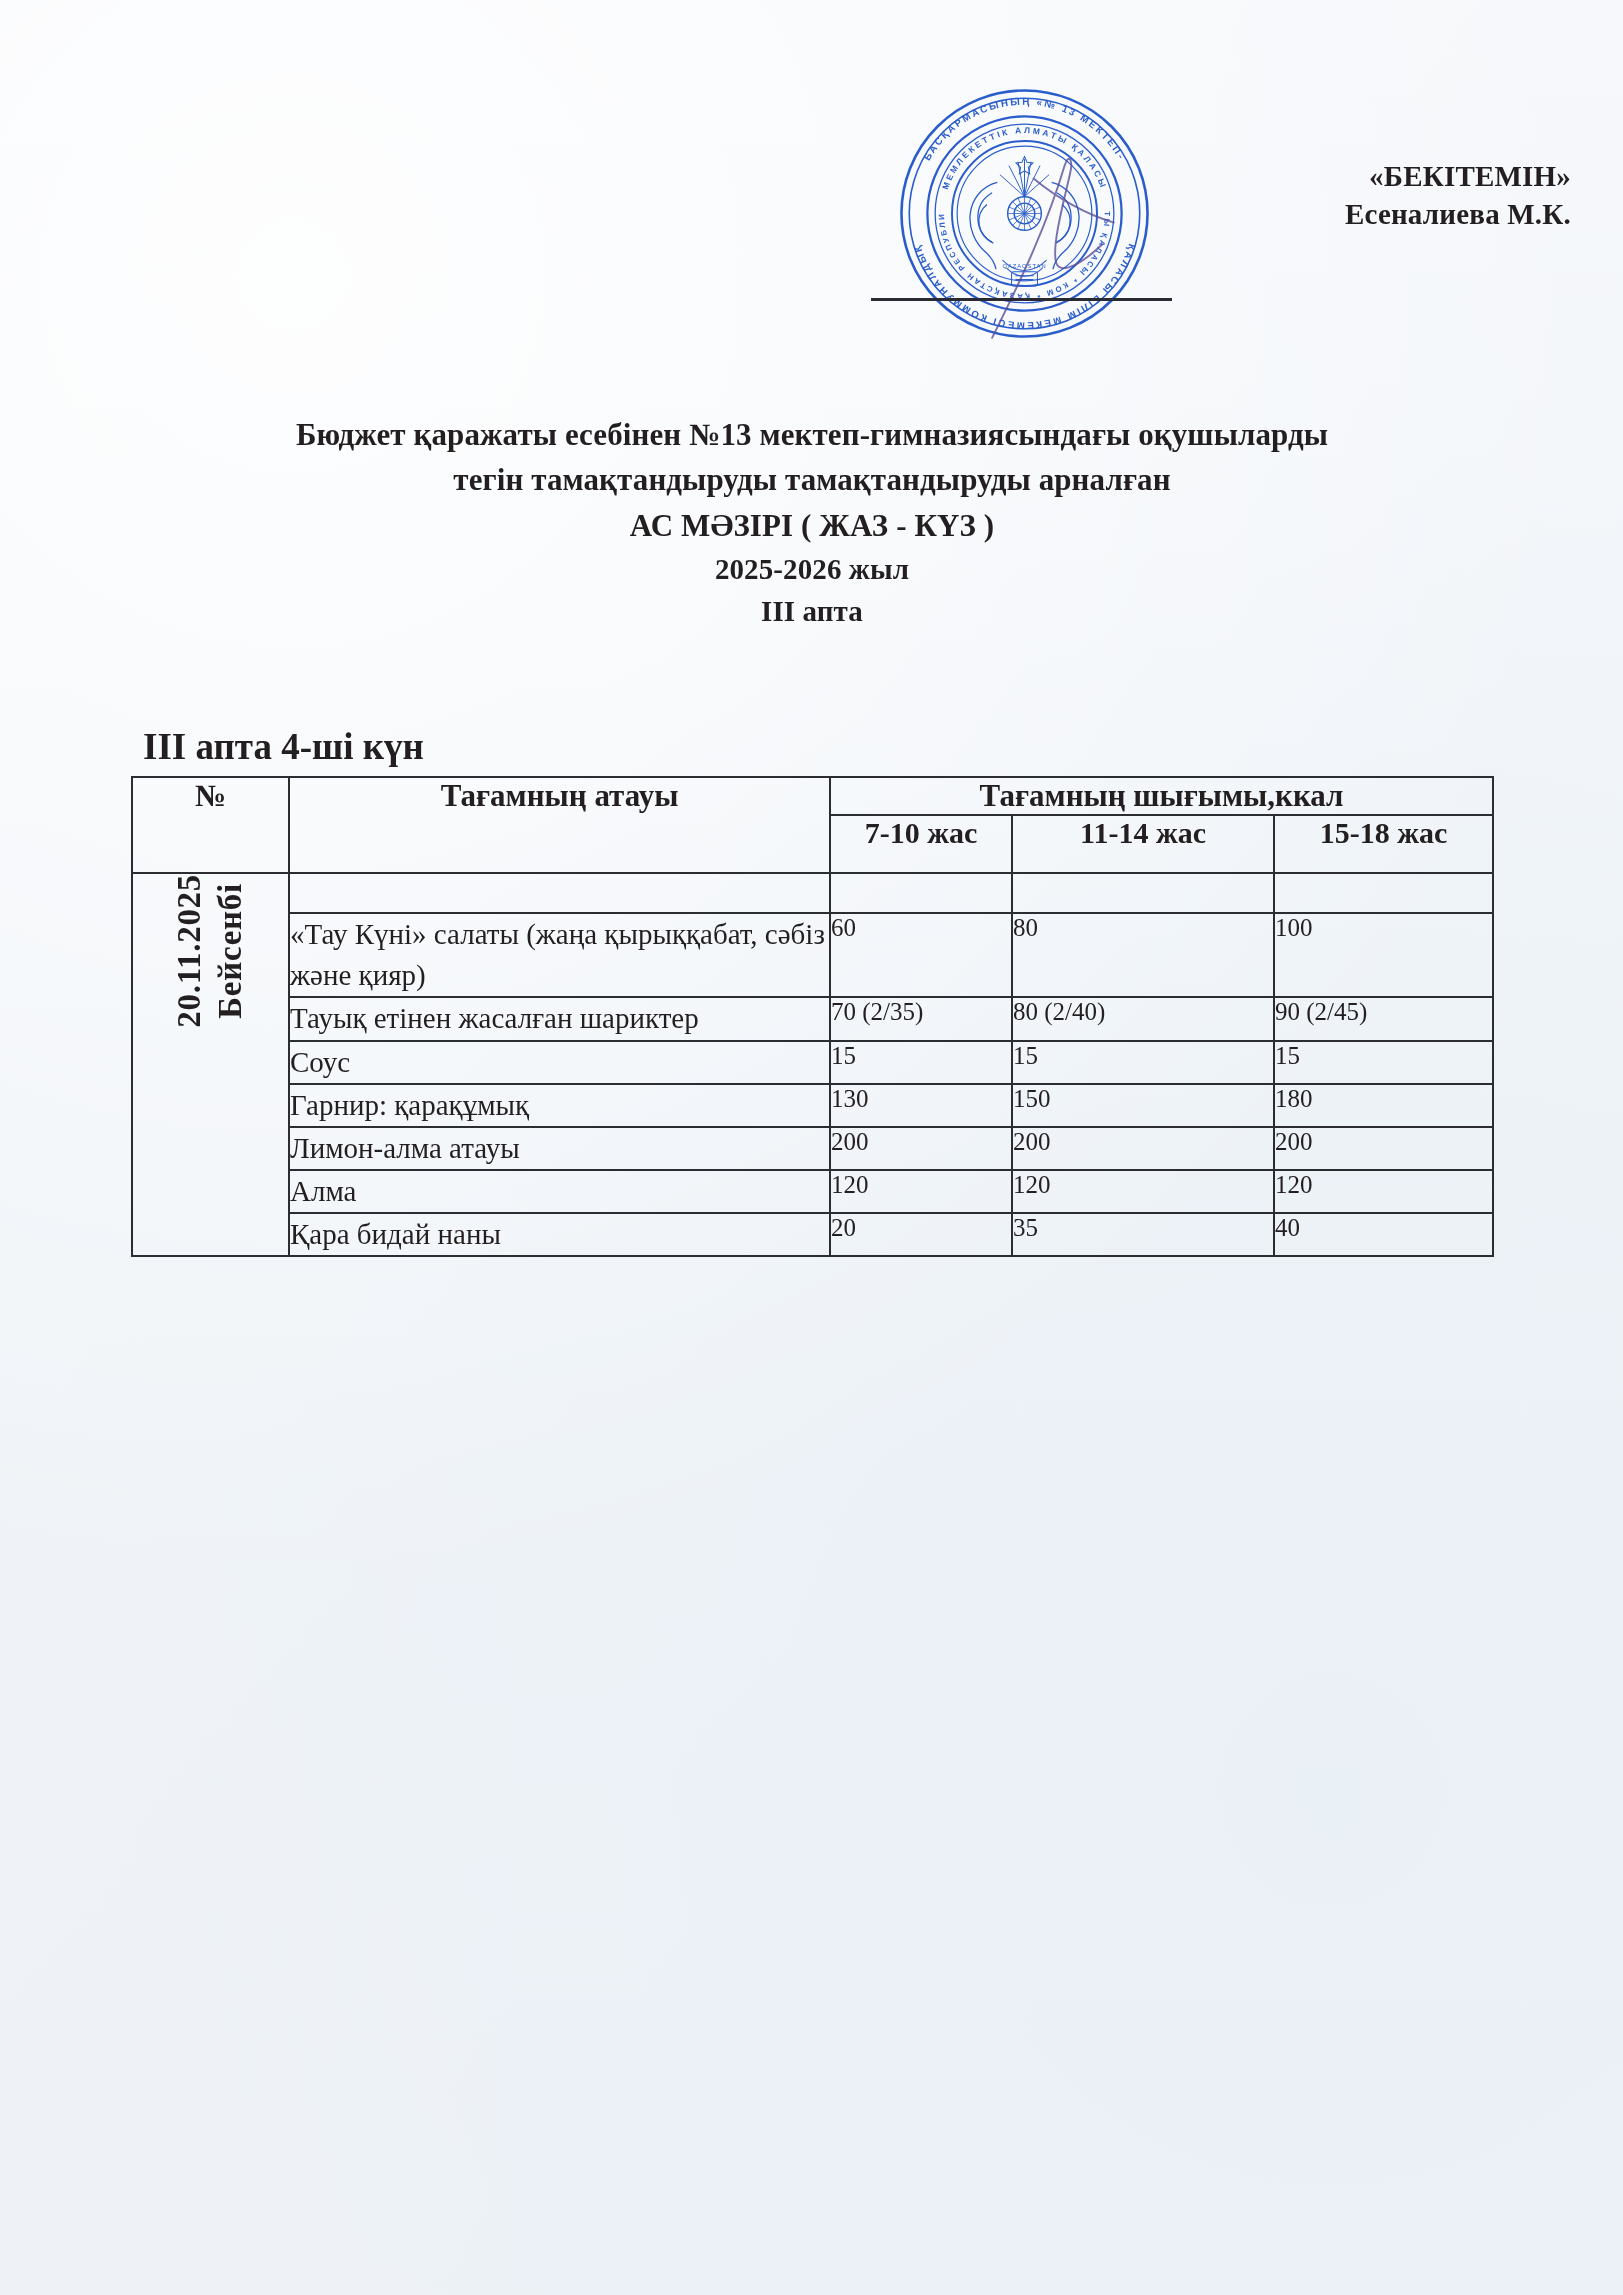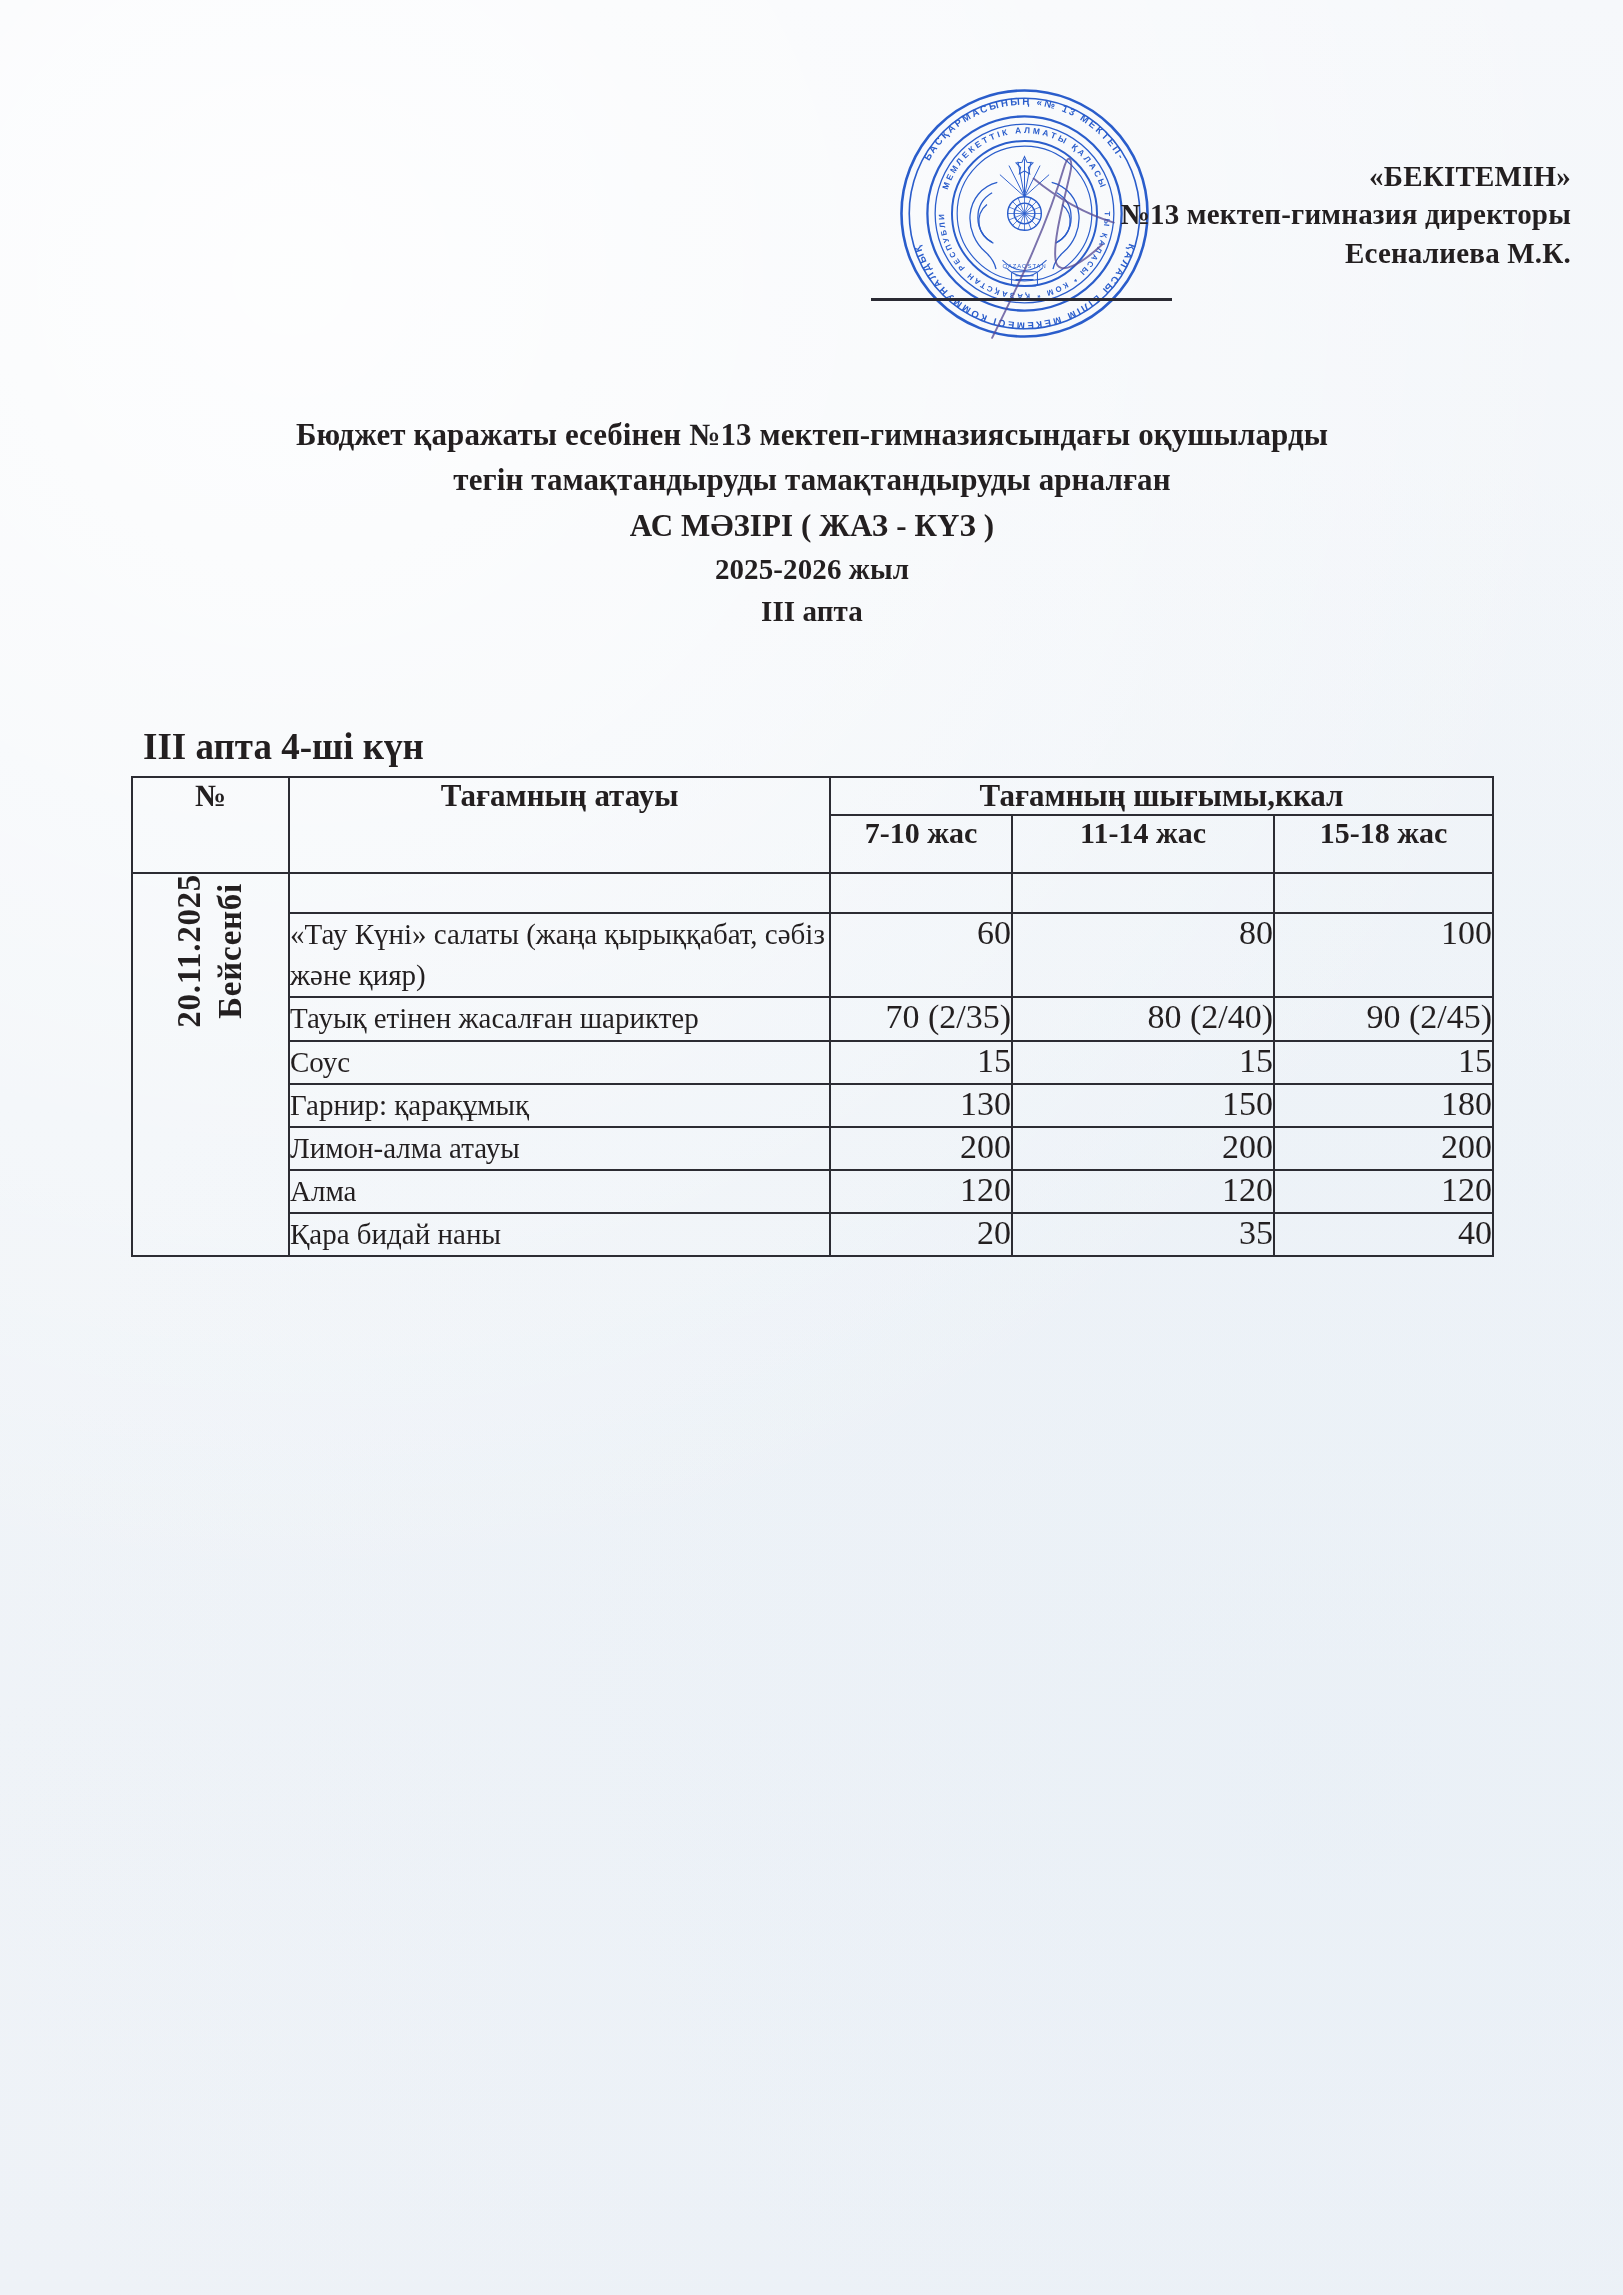--- a/index.html
+++ b/index.html
@@ -89,22 +89,22 @@
     vertical-align:middle;
   }
 
   .dish-cell{
     font-size:29px; line-height:1.42;
     padding:10.5px 7.9px 25px 11.8px;
     text-align:left;
     border-radius:27px;
   }
   .num-cell{
-    font-size:34px;
-    text-align:right;
+    font-size:25px;
+    text-align:left;
     padding:11.8px 5.2px 0 5.2px;
   }
   .spacer-row td{ height:38px; }
 
   
   .date-cell{ text-align:center; vertical-align:middle; }
   .date-rot{
     writing-mode:vertical-rl;
     transform:rotate(180deg);
     font-weight:bold;
@@ -189,21 +189,20 @@
 
     <g stroke="#4b3f8e" fill="none" stroke-width="3" stroke-linecap="round" opacity=".78">
       <path d="M150 392 C 196 300, 236 214, 262 126 C 268 106, 276 116, 270 140 C 258 192, 244 244, 248 272 C 252 300, 290 276, 320 248"></path>
       <path d="M214 146 C 250 176, 296 202, 338 214"></path>
     </g>
   </svg>
 </div>
 
 <div class="approval">
   <div>«БЕКІТЕМІН»</div>
-  <div>№13 мектеп-гимназия директоры</div>
   <div>Есеналиева М.К.</div>
 </div>
 <div class="sig-line"></div>
 
 <div class="heading">
   <div class="h-line">Бюджет қаражаты есебінен №13 мектеп-гимназиясындағы оқушыларды</div>
   <div class="h-line">тегін тамақтандыруды тамақтандыруды арналған</div>
   <div class="h-line">АС МӘЗІРІ ( ЖАЗ - КҮЗ )</div>
   <div class="h-line h-small">2025-2026 жыл</div>
   <div class="h-line h-small">III апта</div>

